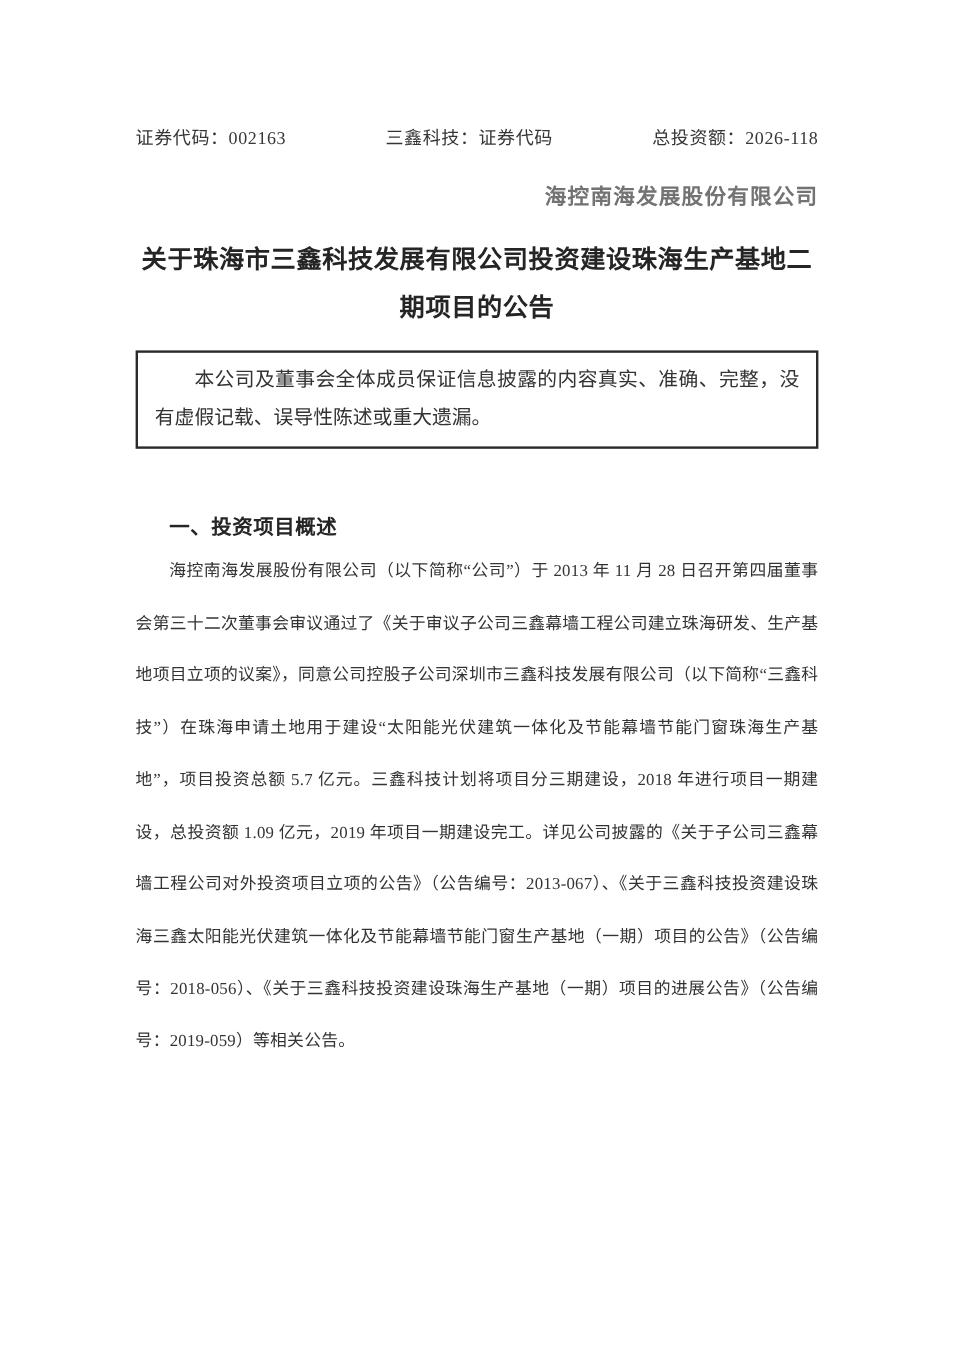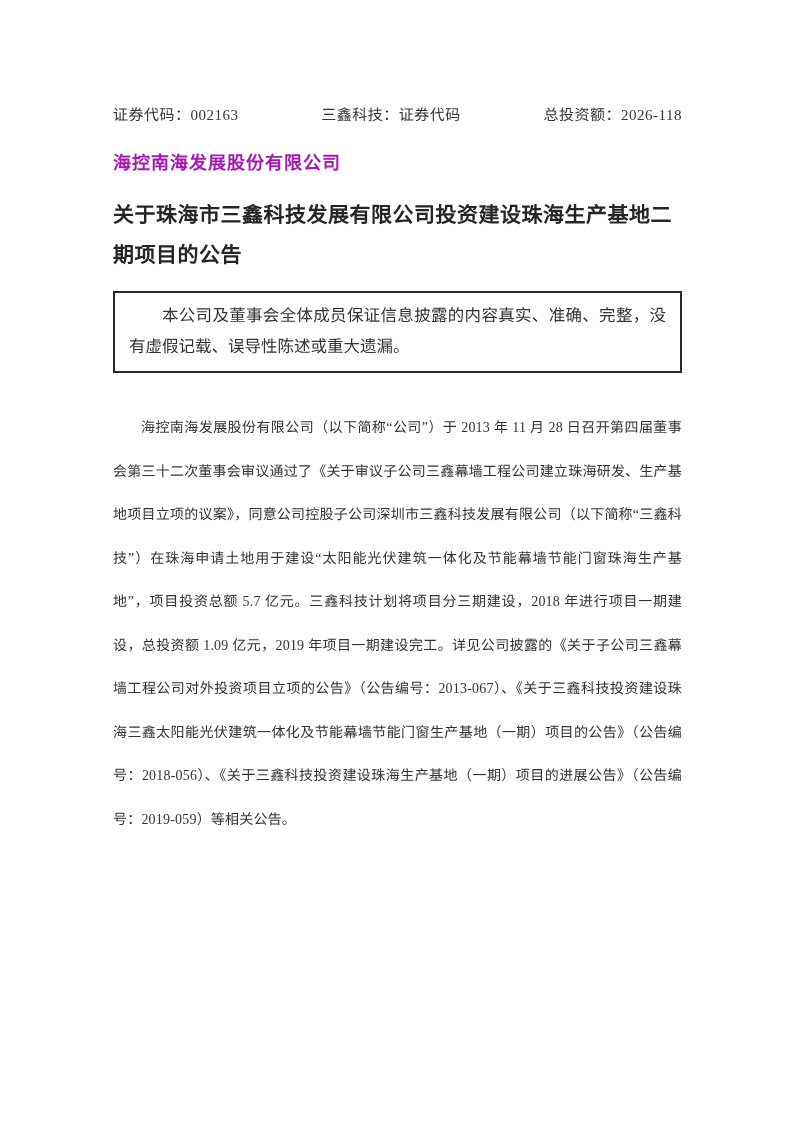--- a/index.html
+++ b/index.html
@@ -22,39 +22,40 @@
     display: flex;
     justify-content: space-between;
     align-items: baseline;
     font-size: 15px;
     color: #363636;
     letter-spacing: 0.5px;
     margin-bottom: 24px;
     white-space: nowrap;
   }
   .company-title {
-    text-align: left;
+    text-align: right;
     font-weight: bold;
     font-size: 18px;
-    color: #a21caf;
+    color: #737373;
     letter-spacing: 1px;
     margin-bottom: 21px;
   }
   .announce-title {
+    text-align: center;
     font-weight: bold;
     font-size: 21px;
     line-height: 40px;
     color: #252525;
     letter-spacing: 0.5px;
     margin-bottom: 16px;
   }
   .disclaimer-box {
     border: 2px solid #2a2a2a;
     padding: 7px 14px 9px 14px;
-    margin-bottom: 33px;
+    margin-bottom: 51px;
   }
   .disclaimer-box p {
     font-size: 16.5px;
     line-height: 31px;
     text-indent: 2em;
     text-align: justify;
     color: #333333;
   }
   .section-heading {
     font-weight: bold;
@@ -85,18 +86,19 @@
   </div>
 
   <h1 class="company-title">海控南海发展股份有限公司</h1>
 
   <h2 class="announce-title">关于珠海市三鑫科技发展有限公司投资建设珠海生产基地二期项目的公告</h2>
 
   <div class="disclaimer-box">
     <p>本公司及董事会全体成员保证信息披露的内容真实、准确、完整，没有虚假记载、误导性陈述或重大遗漏。</p>
   </div>
 
+  <h3 class="section-heading">一、投资项目概述</h3>
 
   <div class="body-text">
     <p>海控南海发展股份有限公司（以下简称“公司”）于 2013 年 11 月 28 日召开第四届董事会第三十二次董事会审议通过了《关于审议子公司三鑫幕墙工程公司建立珠海研发、生产基地项目立项的议案》，同意公司控股子公司深圳市三鑫科技发展有限公司（以下简称“三鑫科技”）在珠海申请土地用于建设“太阳能光伏建筑一体化及节能幕墙节能门窗珠海生产基地”，项目投资总额 5.7 亿元。三鑫科技计划将项目分三期建设，2018 年进行项目一期建设，总投资额 1.09 亿元，2019 年项目一期建设完工。详见公司披露的《关于子公司三鑫幕墙工程公司对外投资项目立项的公告》（公告编号：2013-067）、《关于三鑫科技投资建设珠海三鑫太阳能光伏建筑一体化及节能幕墙节能门窗生产基地（一期）项目的公告》（公告编号：2018-056）、《关于三鑫科技投资建设珠海生产基地（一期）项目的进展公告》（公告编号：2019-059）等相关公告。</p>
   </div>
 
 </div>
 
 </body></html>

